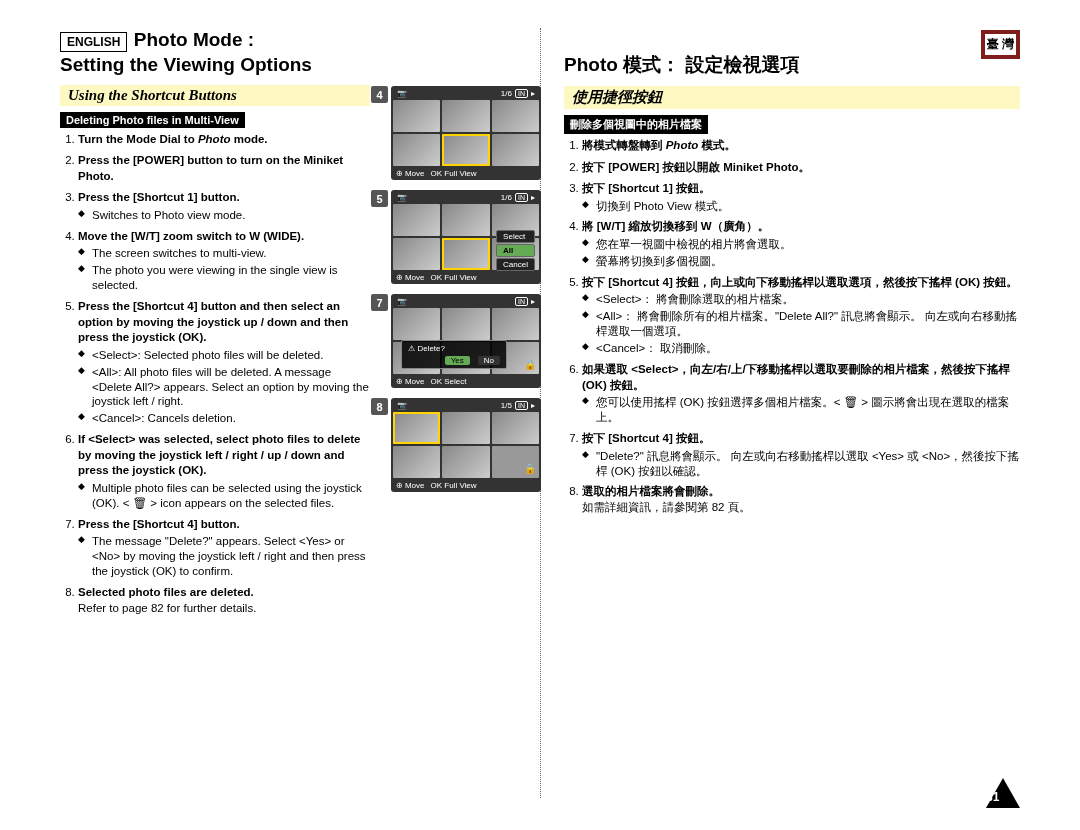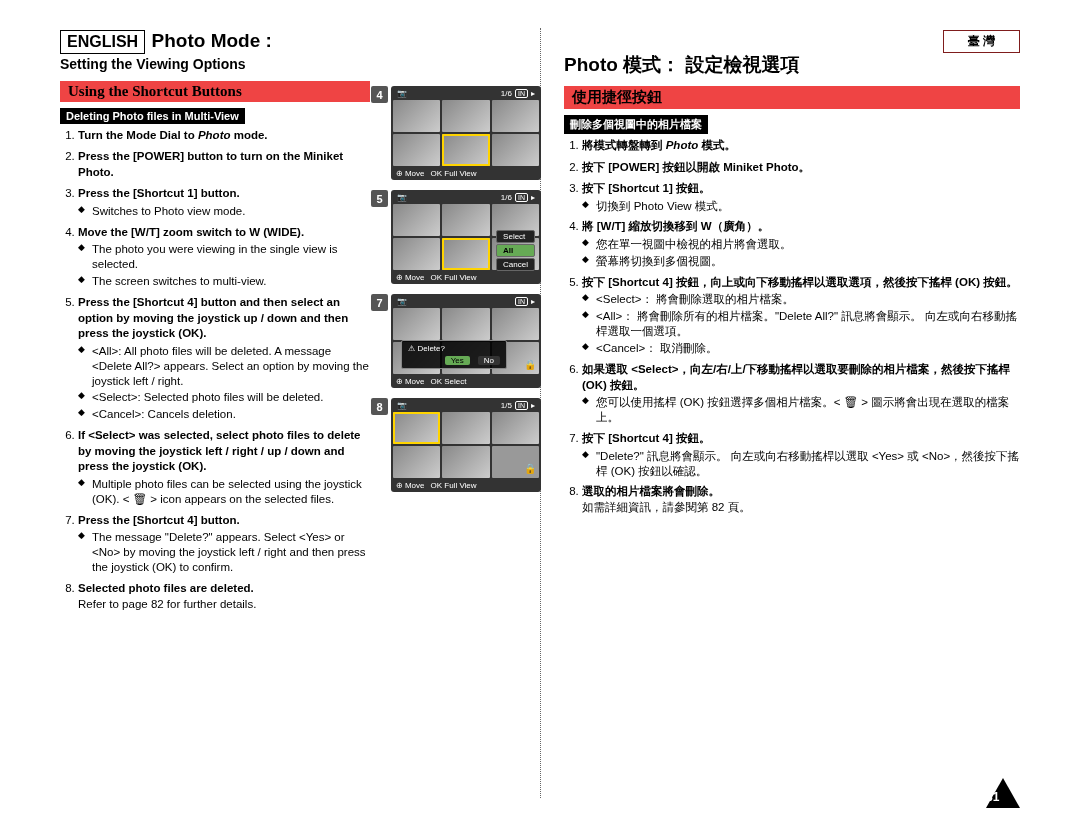--- a/index.html
+++ b/index.html
@@ -2,25 +2,25 @@
 <html><head>
 <meta charset="utf-8">
 <style>
   html,body{margin:0;padding:0;background:#fff;font-family:Arial,"Microsoft JhengHei",sans-serif;color:#000}
   .page{width:1080px;height:830px;position:relative;padding:30px 60px 10px 60px;box-sizing:border-box}
   .cols{display:flex;gap:0}
   .left-col{width:310px;padding-right:8px}
   .center-col{width:168px;padding:0 4px;display:flex;flex-direction:column;align-items:center;gap:10px;margin-top:56px}
   .right-col{flex:1;padding-left:10px}
   .divider{position:absolute;left:540px;top:28px;height:770px;border-left:1px dotted #666}
-  .lang-box{display:inline-block;border:1px solid #000;font-size:16px;font-weight:bold;padding:2px 6px}
+  .lang-box{display:inline-block;border:1px solid #000;font-size:12px;font-weight:bold;padding:2px 6px}
   .lang-en{margin-right:2px}
   .title-line1{font-size:19px;font-weight:bold;line-height:1.1}
-  .title-line2{font-size:14px;font-weight:bold;line-height:1.2;margin-top:2px}
-  .subtitle-bar{background:#ef4444;font-family:'Times New Roman',serif;font-weight:bold;font-size:15px;padding:2px 8px;margin-top:8px}
+  .title-line2{font-size:19px;font-weight:bold;line-height:1.2;margin-top:2px}
+  .subtitle-bar{background:#fef9c3;font-style:italic;font-family:'Times New Roman',serif;font-weight:bold;font-size:15px;padding:2px 8px;margin-top:8px}
   .section-head{background:#000;color:#fff;font-size:11px;font-weight:bold;padding:2px 6px;margin-top:6px;display:inline-block}
   ol.steps{padding-left:18px;margin:4px 0 0 0;font-size:11.5px;line-height:1.35}
   ol.steps>li{margin-bottom:6px}
   ol.steps b{font-weight:bold}
   ul.sub{list-style:none;padding-left:14px;margin:2px 0}
   ul.sub>li{position:relative;padding-left:0;margin-bottom:2px;font-size:11.5px;line-height:1.3}
   ul.sub>li::before{content:"◆";position:absolute;left:-14px;top:0;font-size:9px}
   .italic{font-style:italic}
   .screen{width:150px;background:#333;border-radius:3px;position:relative;padding:2px 2px 14px 2px;box-sizing:border-box}
   .step-badge{position:absolute;left:-20px;top:0;width:17px;height:17px;background:#555;color:#fff;font-size:11px;display:flex;align-items:center;justify-content:center;border-radius:2px;font-weight:bold}
@@ -36,21 +36,21 @@
   .pop div.hl{background:#6a5;color:#000;font-weight:bold}
   .dialog{position:absolute;left:10px;top:46px;background:rgba(0,0,0,.85);border:1px solid #888;padding:3px 6px;color:#fff;font-size:8px;width:92px;border-radius:2px}
   .dialog .yn{display:flex;gap:8px;margin-top:3px;justify-content:flex-end}
   .dialog .y{background:#6a5;color:#000;padding:0 6px;border-radius:2px}
   .dialog .n{background:#333;padding:0 6px;border-radius:2px}
   .lock{position:absolute;right:4px;bottom:18px;color:#fff;font-size:10px}
   .pagebadge{position:absolute;right:60px;bottom:18px;width:34px;height:34px}
   .pagebadge .tri{width:0;height:0;border-left:17px solid transparent;border-right:17px solid transparent;border-bottom:30px solid #000;position:absolute;left:0;top:0}
   .pagebadge .num{position:absolute;left:0;top:12px;width:34px;color:#fff;font-size:12px;font-weight:bold}
   .ch-title{font-size:19px;font-weight:bold}
-  .ch-lang{float:right;border:1px solid #7f1d1d;padding:2px 24px;font-size:12px;font-weight:bold}
+  .ch-lang{float:right;border:4px solid #7f1d1d;padding:2px 2px;font-size:12px;font-weight:bold}
   .white-icon{display:inline-block;border:1px solid #fff;border-radius:2px;padding:0 2px;font-size:7px}
 </style>
 </head>
 <body>
 
 <div class="page">
   <div class="divider"></div>
 
   <div class="cols">
 
@@ -65,27 +65,27 @@
 
       <ol class="steps">
         <li><b>Turn the Mode Dial to </b><b class="italic">Photo</b><b> mode.</b></li>
         <li><b>Press the [POWER] button to turn on the Miniket Photo.</b></li>
         <li><b>Press the [Shortcut 1] button.</b>
           <ul class="sub">
               <li>Switches to Photo view mode.</li>
             </ul></li>
         <li><b>Move the [W/T] zoom switch to W (WIDE).</b>
           <ul class="sub">
+              <li>The screen switches to multi-view.</li>
               <li>The photo you were viewing in the single view is selected.</li>
-              <li>The screen switches to multi-view.</li>
             </ul></li>
         <li><b>Press the [Shortcut 4] button and then select an option by moving the joystick up / down and then press the joystick (OK).</b>
           <ul class="sub">
+              <li>&lt;Select&gt;: Selected photo files will be deleted.</li>
               <li>&lt;All&gt;: All photo files will be deleted. A message &lt;Delete All?&gt; appears. Select an option by moving the joystick left / right.</li>
-              <li>&lt;Select&gt;: Selected photo files will be deleted.</li>
               <li>&lt;Cancel&gt;: Cancels deletion.</li>
             </ul></li>
         <li><b>If &lt;Select&gt; was selected, select photo files to delete by moving the joystick left / right / up / down and press the joystick (OK).</b>
           <ul class="sub">
               <li>Multiple photo files can be selected using the joystick (OK). &lt; 🗑 &gt; icon appears on the selected files.</li>
             </ul></li>
         <li><b>Press the [Shortcut 4] button.</b>
           <ul class="sub">
               <li>The message "Delete?" appears. Select &lt;Yes&gt; or &lt;No&gt; by moving the joystick left / right and then press the joystick (OK) to confirm.</li>
             </ul></li>

